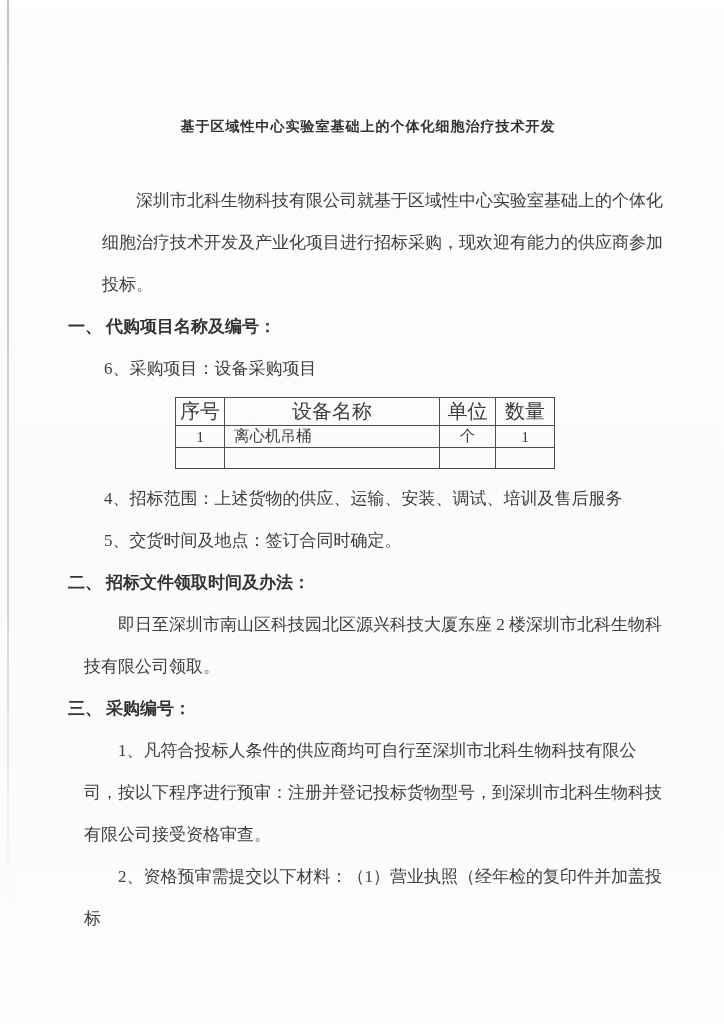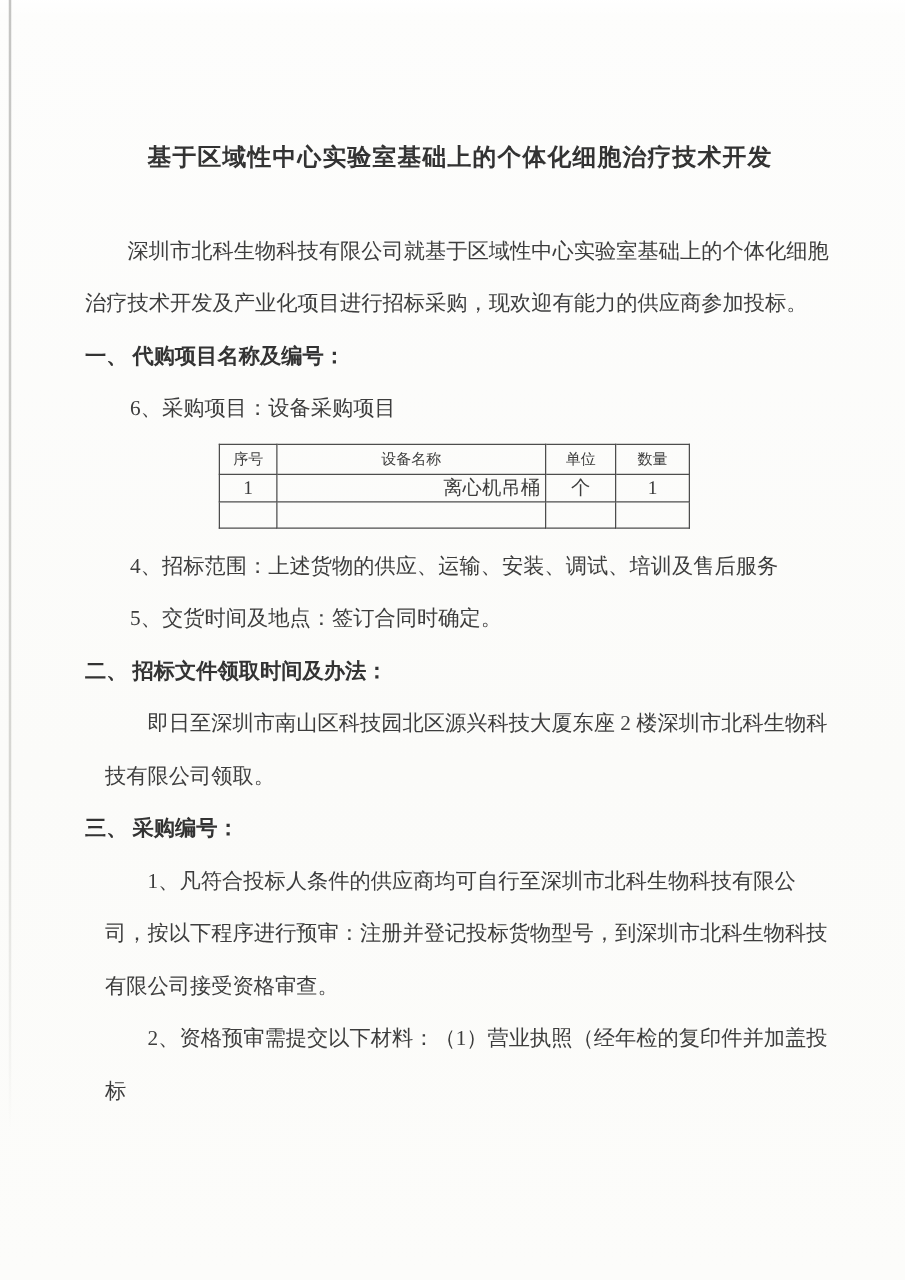--- a/index.html
+++ b/index.html
@@ -26,31 +26,31 @@
   }
   .content {
     position: relative;
     box-sizing: border-box;
     width: 100%; height: 100%;
     padding: 0 56px 0 68px;
   }
   .title-line {
     text-align: center;
     font-weight: bold;
-    font-size: 19px;
+    font-size: 14px;
     letter-spacing: 1px;
     color: #333;
     line-height: 30px;
     margin: 0;
   }
   .title-line.first { padding-top: 112px; }
   .title-line.second { margin-top: 33px; }
   .bodytext { font-size: 17px; line-height: 42px; color: #3d3d3d; }
   p { margin: 0; }
-  .intro { margin-top: 38px; text-indent: 2em; }
+  .intro { margin-top: 38px; text-indent: 2em; margin-left: 34px; }
   .sec-heading {
     font-weight: bold;
     color: #333;
     display: flex;
   }
   .sec-no {
     display: inline-block;
     width: 38px;
     flex: 0 0 38px;
   }
@@ -68,24 +68,24 @@
     padding: 0 4px;
     text-align: center;
     font-weight: normal;
     overflow: hidden;
     white-space: nowrap;
   }
   table.goods .col-idx  { width: 46px; }
   table.goods .col-name { width: 215px; }
   table.goods .col-unit { width: 56px; }
   table.goods .col-qty  { width: 59px; }
-  table.goods tr.hdr    { height: 24px; font-size: 12px; }
+  table.goods tr.hdr    { height: 24px; font-size: 20px; }
   table.goods tr.data   { height: 21px; }
   table.goods tr.empty  { height: 21px; }
-  table.goods td.name-cell { text-align: right; padding-left: 9px; }
+  table.goods td.name-cell { text-align: left; padding-left: 9px; }
 </style>
 </head>
 <body>
 
 <div class="page">
   <div class="scan-band-top"></div>
   <div class="scan-edge-left"></div>
 
   <div class="content">
 

